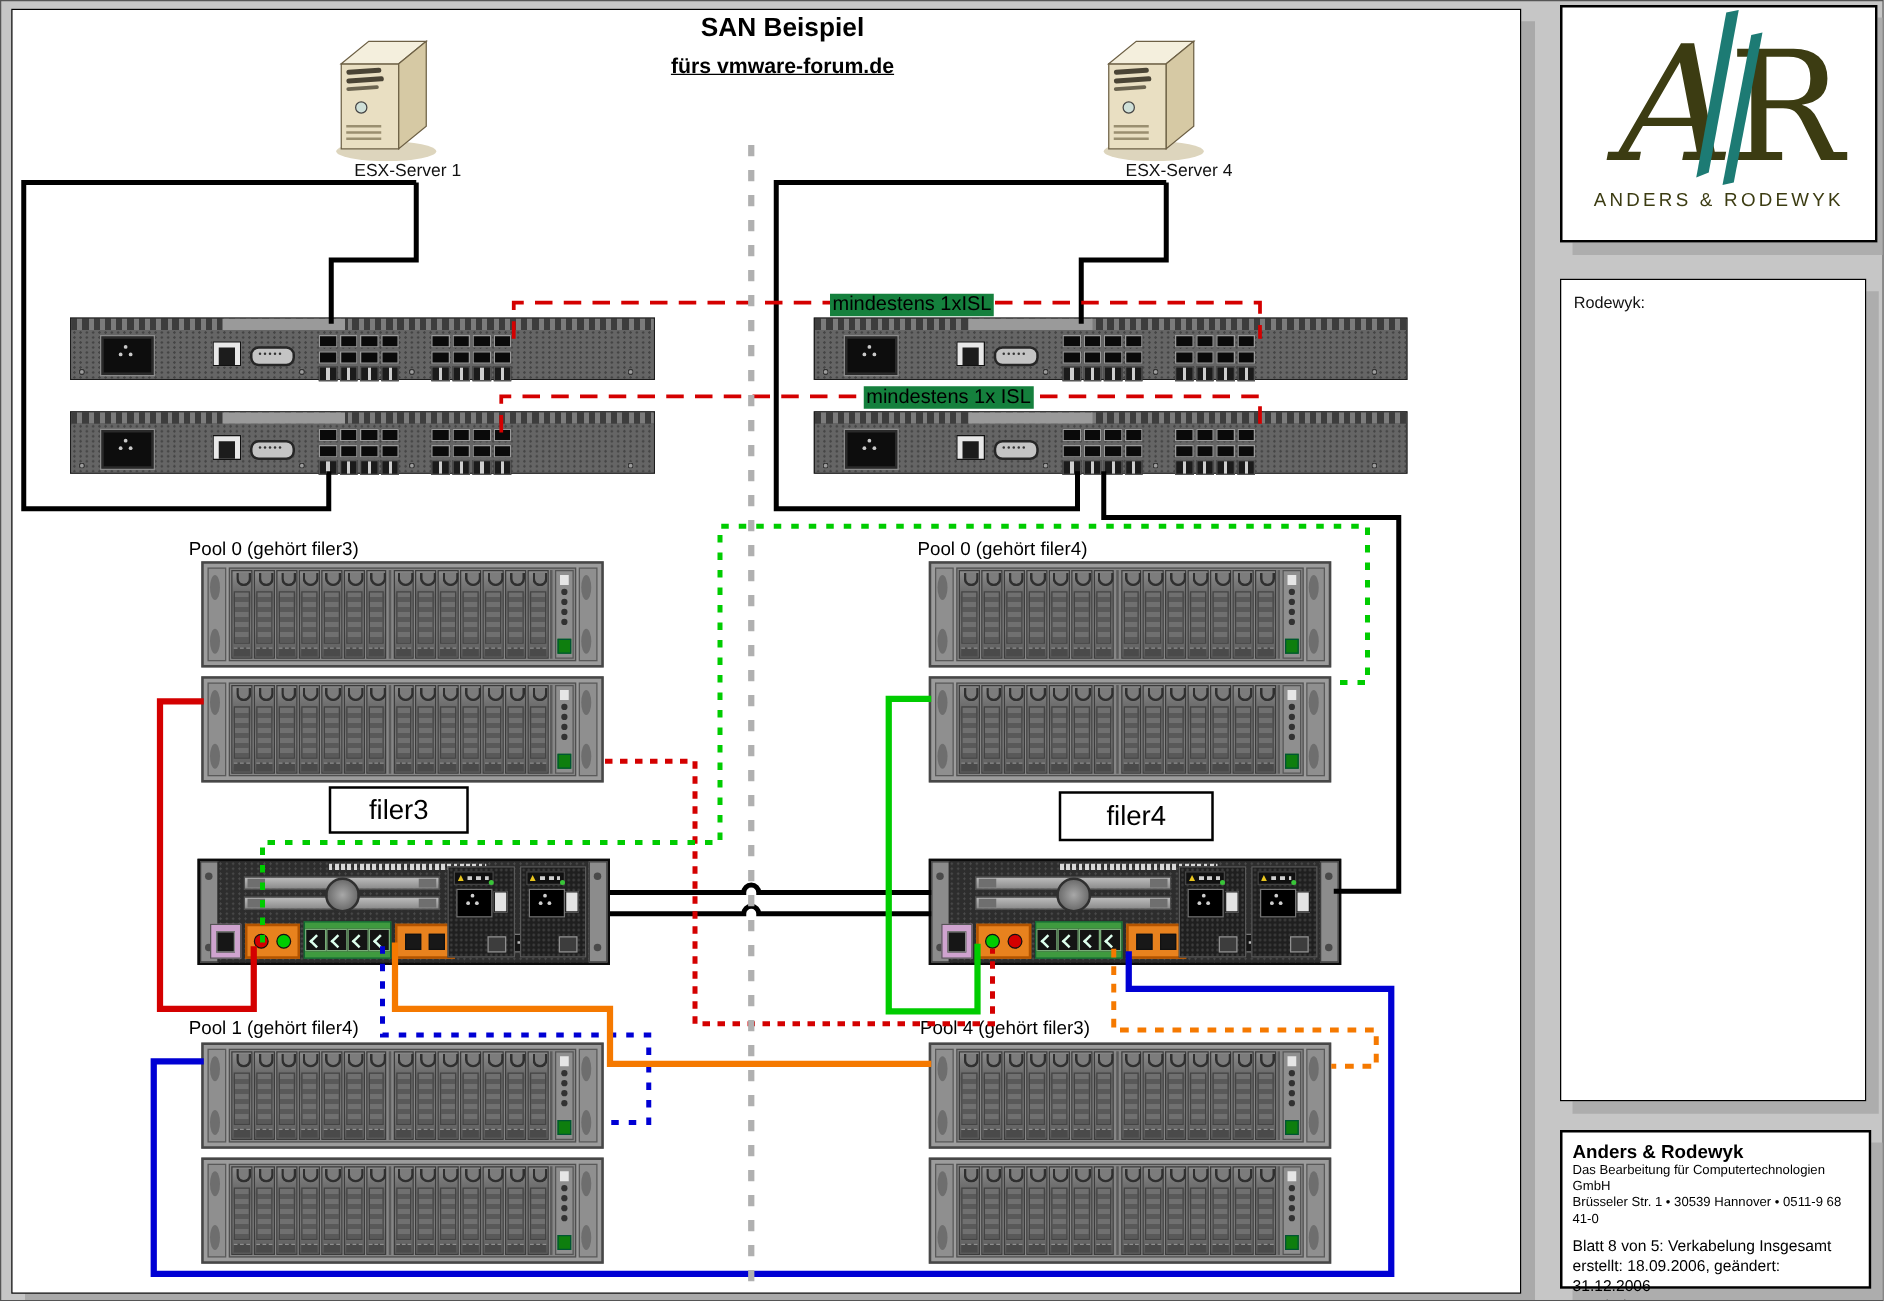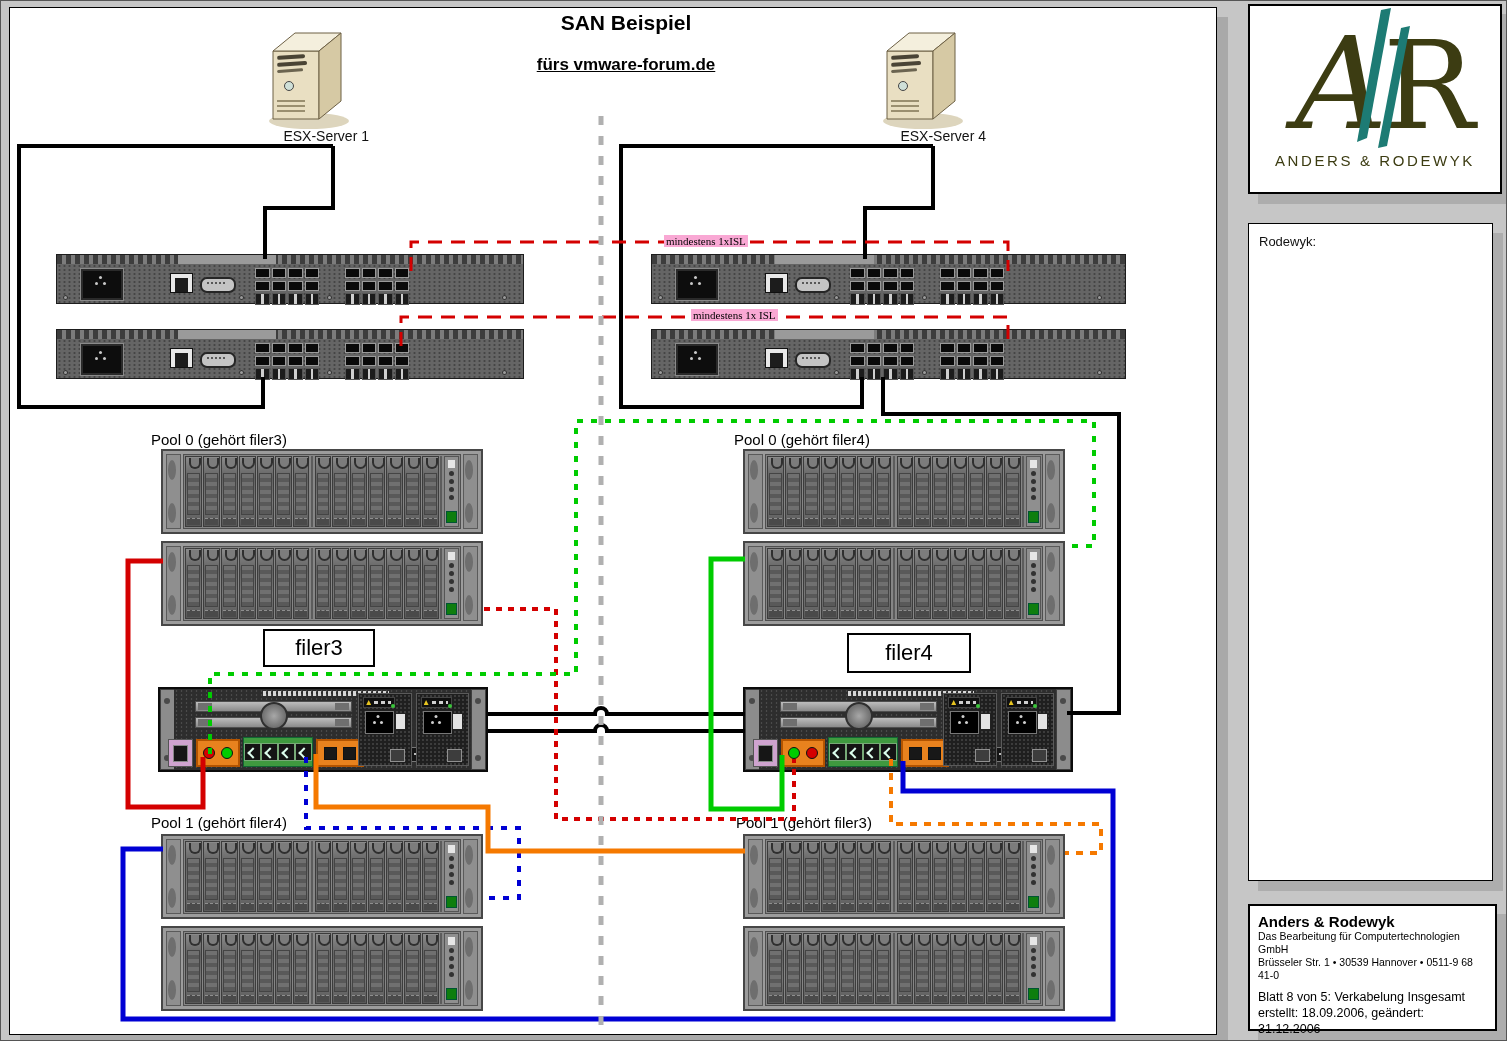--- a/index.html
+++ b/index.html
@@ -3,24 +3,24 @@
 <meta charset="utf-8">
 <style>
   html,body{margin:0;padding:0;background:#c6c6c6;}
   #canvas{position:relative;width:1507px;height:1041px;background:#c6c6c6;overflow:hidden;
           font-family:"Liberation Sans", sans-serif; border:1px solid #555; box-sizing:border-box;}
   
   #page{position:absolute;left:8px;top:6px;width:1206px;height:1026px;background:#fff;
         border:1px solid #000; box-shadow:11px 10px 0 #a9a9a9;}
   #titleblock{position:absolute;left:430px;top:10px;width:390px;text-align:center;z-index:4;}
   #titleblock .t1{font-size:21px;font-weight:bold;color:#000;}
-  #titleblock .t2{font-size:17px;font-weight:bold;text-decoration:underline;margin-top:20px;color:#000;}
+  #titleblock .t2{font-size:17px;font-weight:bold;text-decoration:underline;margin-top:8px;color:#000;}
   
   #cable-svg{position:absolute;left:0;top:0;width:1507px;height:1041px;z-index:5;pointer-events:none;}
-  .isl-label{position:absolute;z-index:6;background:#f9a8d4;font-size:11px;color:#000;padding:0 2px;font-family:Liberation Serif, serif;}
+  .isl-label{position:absolute;z-index:6;background:#15803d;font-size:16px;color:#000;padding:0 2px;}
   .pool-label{position:absolute;z-index:4;font-size:15px;color:#000;}
   .filer-tag{position:absolute;z-index:4;background:#fff;border:2px solid #000;text-align:center;
              font-size:22px;color:#000;display:flex;align-items:center;justify-content:center;}
   
   .server{position:absolute;z-index:3;}
   .server-label{position:absolute;z-index:4;font-size:14px;color:#111;width:130px;text-align:right;}
   
   .fc-switch{position:absolute;z-index:3;border:1px solid #1d1d1d;background:#6a6a6a;box-sizing:border-box;}
   .sw-top{position:absolute;left:0;right:0;top:0;height:9px;border-bottom:1px solid #2e2e2e;
           background:repeating-linear-gradient(90deg,#3d3d3d 0 5px,#7c7c7c 5px 9px);}
@@ -378,21 +378,21 @@
         <div class="sw-screw" style="left:6px;"></div>
         <div class="sw-screw" style="left:182px;"></div>
         <div class="sw-screw" style="left:270px;"></div>
         <div class="sw-screw" style="left:445px;"></div>
       </div>
     </div>
 
   <div class="pool-label" style="left:150px;top:430px;">Pool 0 (gehört filer3)</div>
   <div class="pool-label" style="left:733px;top:430px;">Pool 0 (gehört filer4)</div>
   <div class="pool-label" style="left:150px;top:813px;">Pool 1 (gehört filer4)</div>
-  <div class="pool-label" style="left:735px;top:813px;">Pool 1 (gehört filer3)</div>
+  <div class="pool-label" style="left:735px;top:813px;">Pool 4 (gehört filer3)</div>
 
   <div class="shelf" style="left:160px;top:448px;width:322px;height:85px;">
       <div class="cap">
         <i></i>
         <b></b>
       </div>
       <div class="shelf-inner">
         <div class="drive-group">
           <div class="slot">
             <div class="latch"></div>

